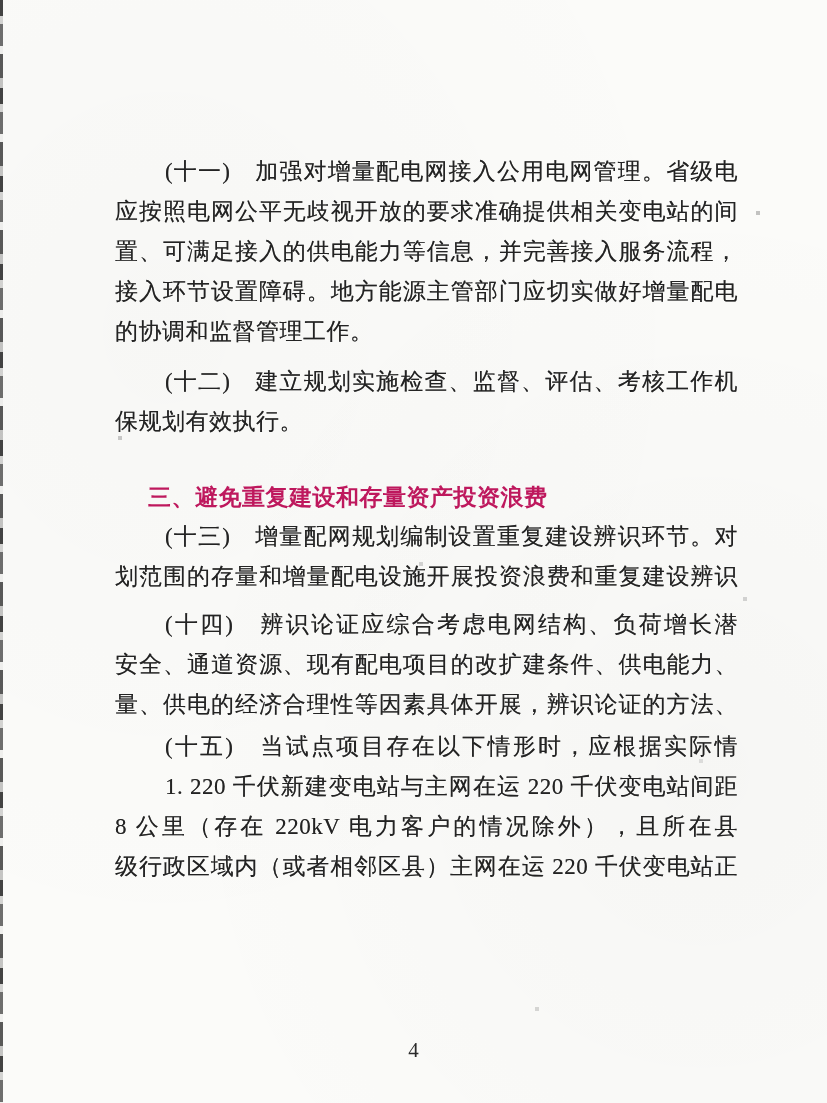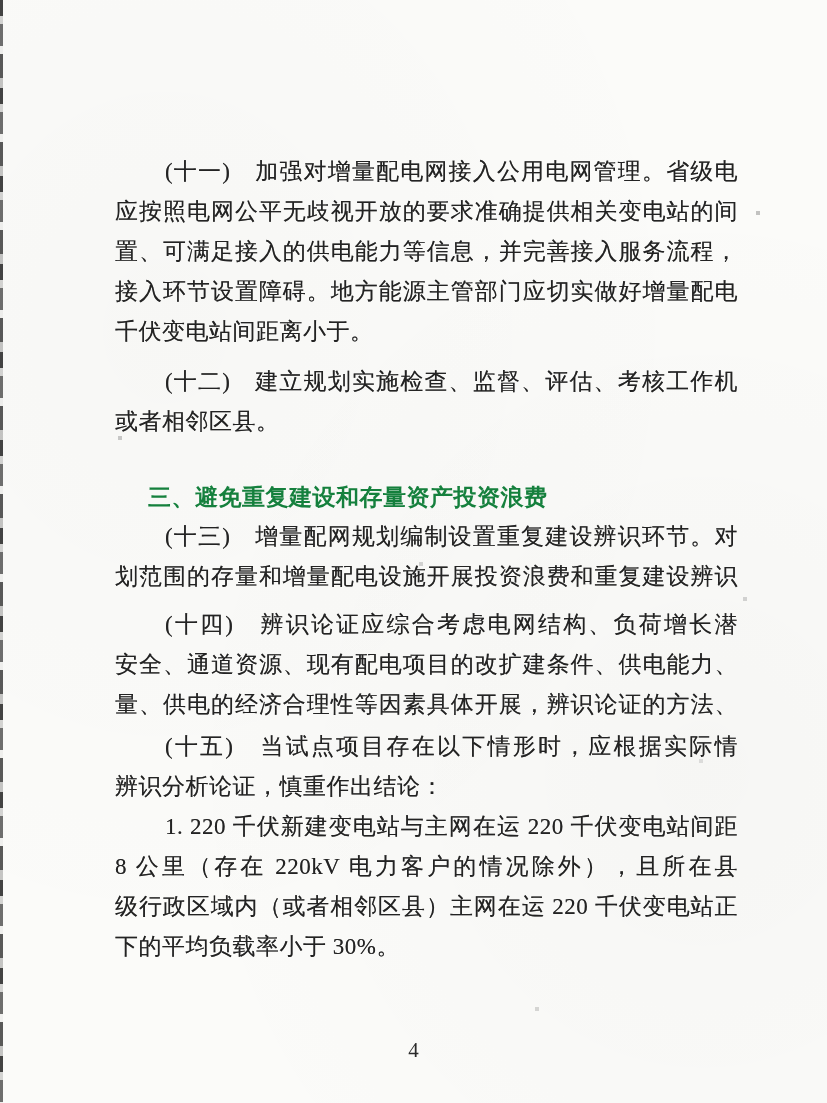--- a/index.html
+++ b/index.html
@@ -85,21 +85,21 @@
   }
   .line.indent { padding-left: 50px; }
   .section-heading {
     height: 40px;
     line-height: 40px;
     padding-left: 33px;
     font-size: 23px;
     font-weight: 700;
     letter-spacing: 0.5px;
     font-family: "Liberation Sans", "DejaVu Sans", sans-serif;
-    color: #15803d;
+    color: #be185d;
     margin-top: 35px;
   }
   .page-number {
     position: absolute;
     left: 0;
     right: 0;
     top: 1030px;
     height: 40px;
     line-height: 40px;
     text-align: center;
@@ -115,50 +115,48 @@
   <div class="binding-mark"></div>
   <div class="speckles"></div>
 
   <div class="textblock">
 
     <div class="para mb10">
       <div class="line fill indent">(十一)　加强对增量配电网接入公用电网管理。省级电网企业</div>
       <div class="line fill">应按照电网公平无歧视开放的要求准确提供相关变电站的间隔位</div>
       <div class="line fill">置、可满足接入的供电能力等信息，并完善接入服务流程，不得在</div>
       <div class="line fill">接入环节设置障碍。地方能源主管部门应切实做好增量配电网接入</div>
-      <div class="line">千伏变电站间距离小于。</div>
+      <div class="line">的协调和监督管理工作。</div>
     </div>
 
     <div class="para mb2">
       <div class="line fill indent">(十二)　建立规划实施检查、监督、评估、考核工作机制，确</div>
-      <div class="line">或者相邻区县。</div>
+      <div class="line">保规划有效执行。</div>
     </div>
 
     <div class="section-heading">三、避免重复建设和存量资产投资浪费</div>
 
     <div class="para mb8">
       <div class="line fill indent">(十三)　增量配网规划编制设置重复建设辨识环节。对纳入规</div>
       <div class="line fill">划范围的存量和增量配电设施开展投资浪费和重复建设辨识论证</div>
     </div>
 
     <div class="para mb2">
       <div class="line fill indent">(十四)　辨识论证应综合考虑电网结构、负荷增长潜力、电网</div>
       <div class="line fill">安全、通道资源、现有配电项目的改扩建条件、供电能力、供电质</div>
       <div class="line fill">量、供电的经济合理性等因素具体开展，辨识论证的方法、计算过</div>
     </div>
 
     <div class="para">
       <div class="line fill indent">(十五)　当试点项目存在以下情形时，应根据实际情况，重点</div>
-      <div class="line">辨识分析论证，慎重作出结论：</div>
     </div>
 
     <div class="para">
       <div class="line fill indent">1. 220 千伏新建变电站与主网在运 220 千伏变电站间距离小于</div>
       <div class="line fill">8 公里（存在 220kV 电力客户的情况除外），且所在县（市、区）</div>
       <div class="line fill">级行政区域内（或者相邻区县）主网在运 220 千伏变电站正常工况</div>
-      <div class="line">下的平均负载率小于 30%。</div>
     </div>
 
   </div>
 
   <div class="page-number">4</div>
 
 </div>
 
 </body></html>

